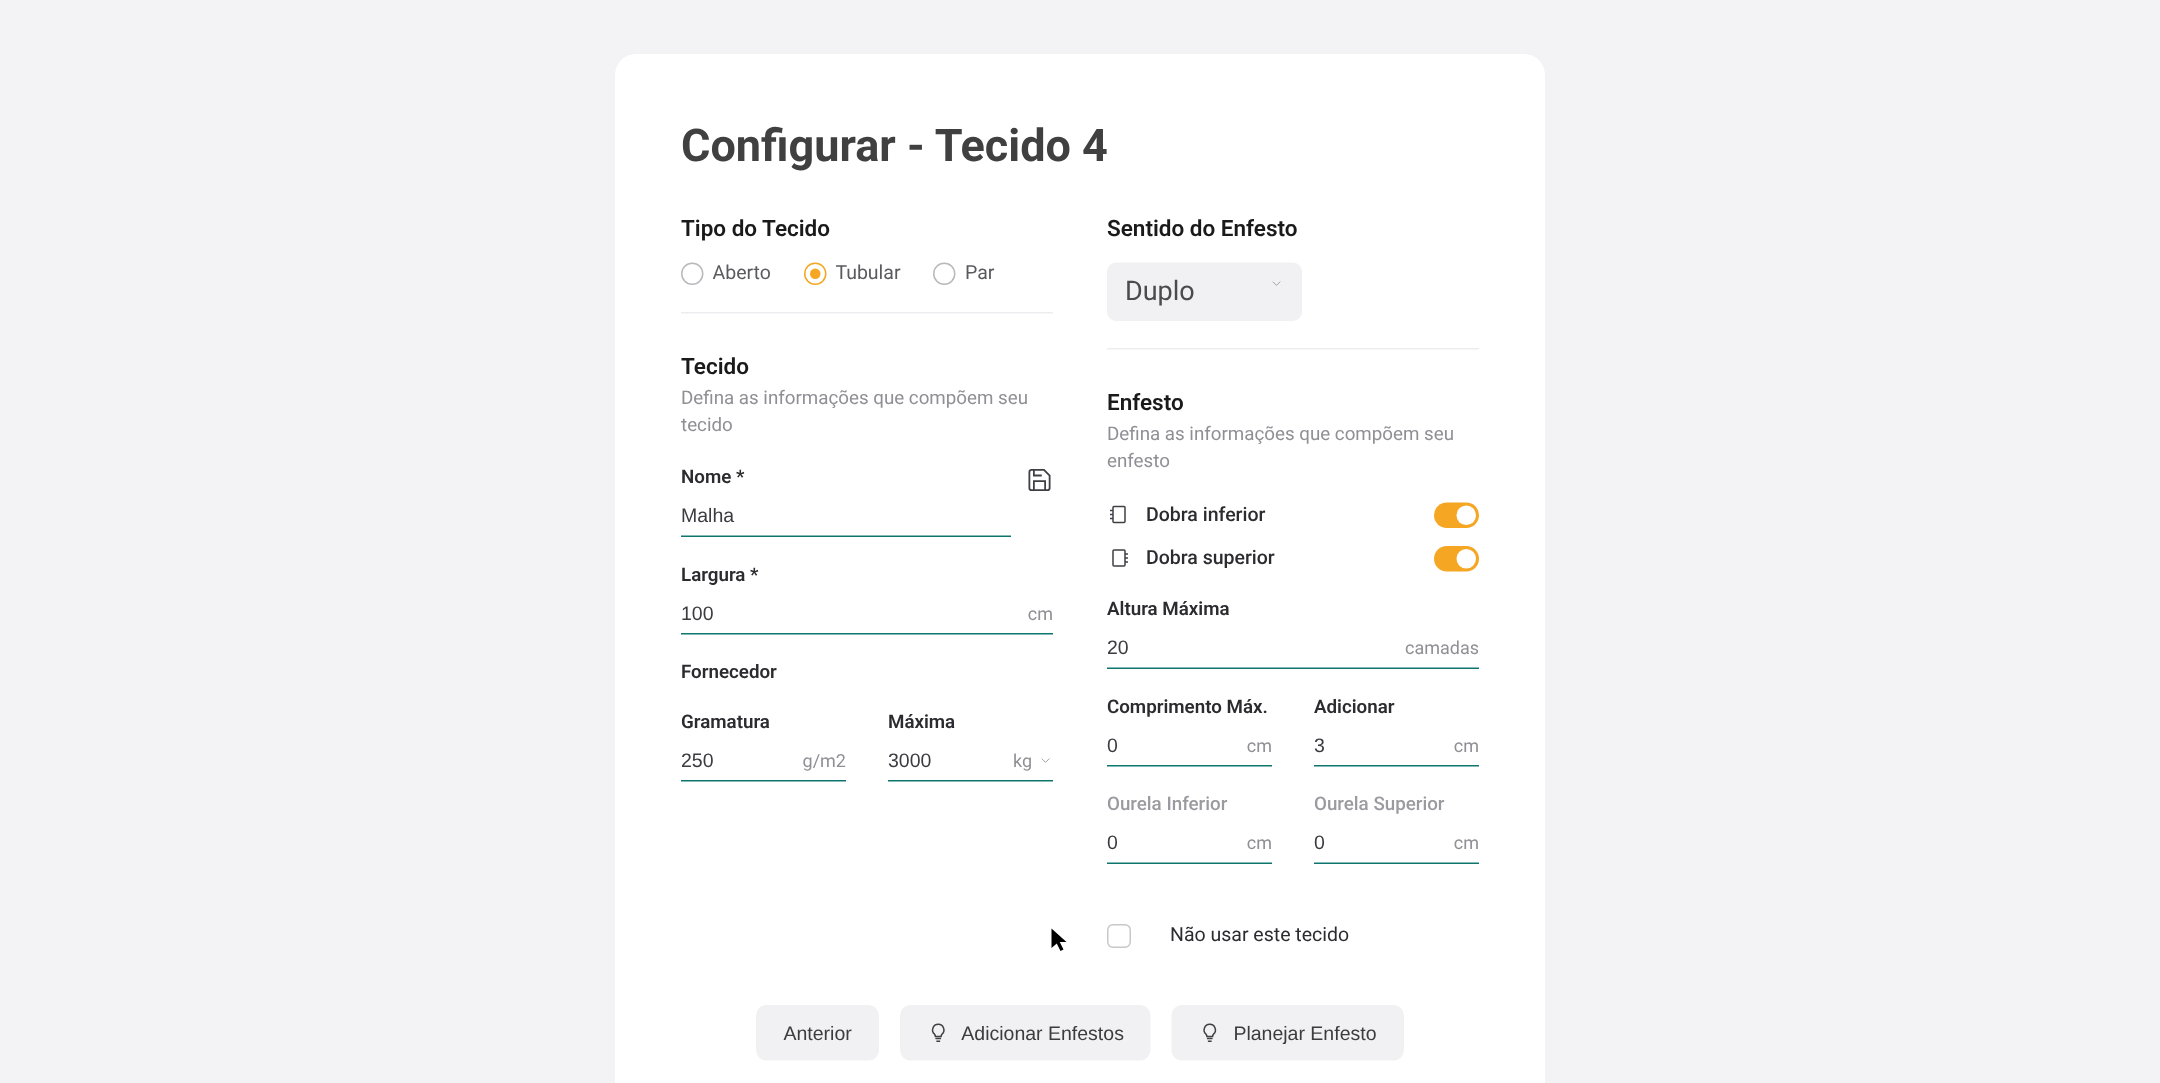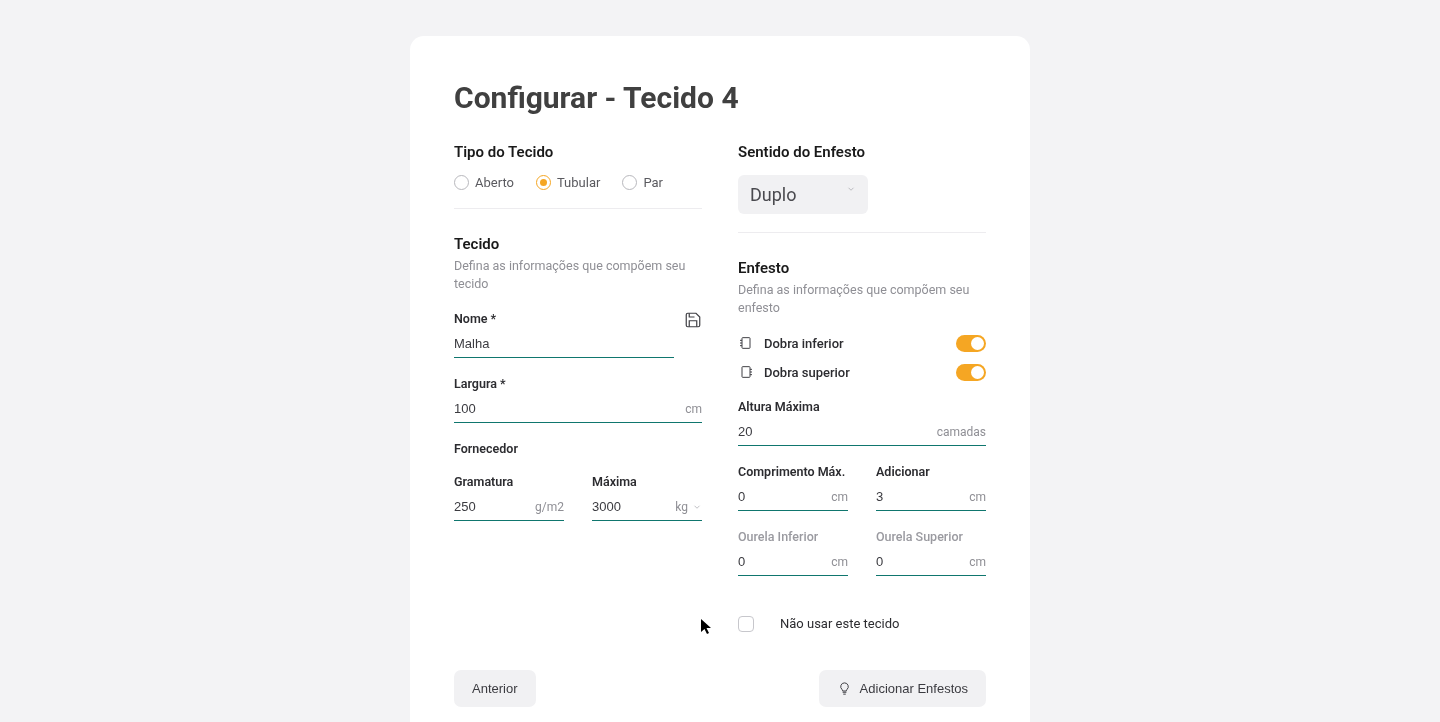--- a/index.html
+++ b/index.html
@@ -204,21 +204,21 @@
       color: #2c2c30;
     }
     .checkbox {
       width: 16px; height: 16px;
       border: 1.5px solid #c7c7cc;
       border-radius: 4px;
       cursor: pointer;
     }
     .footer {
       display: flex;
-      justify-content: space-between;
+      justify-content: center;
       gap: 14px;
       margin-top: 38px;
     }
     .btn {
       display: inline-flex;
       align-items: center;
       gap: 8px;
       background: #f1f1f3;
       color: #3b3b40;
       font-size: 13px;
@@ -413,18 +413,26 @@
       <span>Anterior</span>
     </button>
     <button class="btn">
       <svg viewBox="0 0 24 24">
         <path d="M9 18h6"></path>
           <path d="M10 21h4"></path>
         <path d="M12 3a6 6 0 0 0-4 10.5c.8.9 1 1.5 1 2.5h6c0-1 .2-1.6 1-2.5A6 6 0 0 0 12 3z"></path>
       </svg>
       <span>Adicionar Enfestos</span>
     </button>
+    <button class="btn">
+      <svg viewBox="0 0 24 24">
+        <path d="M9 18h6"></path>
+          <path d="M10 21h4"></path>
+        <path d="M12 3a6 6 0 0 0-4 10.5c.8.9 1 1.5 1 2.5h6c0-1 .2-1.6 1-2.5A6 6 0 0 0 12 3z"></path>
+      </svg>
+      <span>Planejar Enfesto</span>
+    </button>
   </div>
 </div>
 
 <svg class="cursor" viewBox="0 0 14 18">
   <path d="M1 1 L1 14 L4.5 11 L7 16 L9 15 L6.5 10 L11 10 Z" fill="#000"></path>
 </svg>
 
 </body></html>

